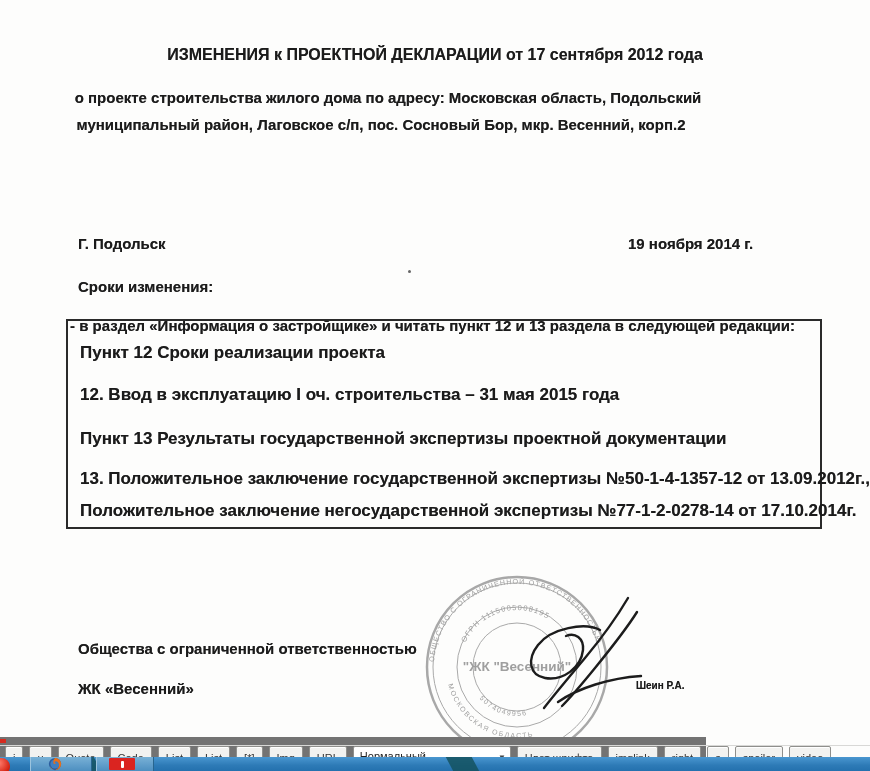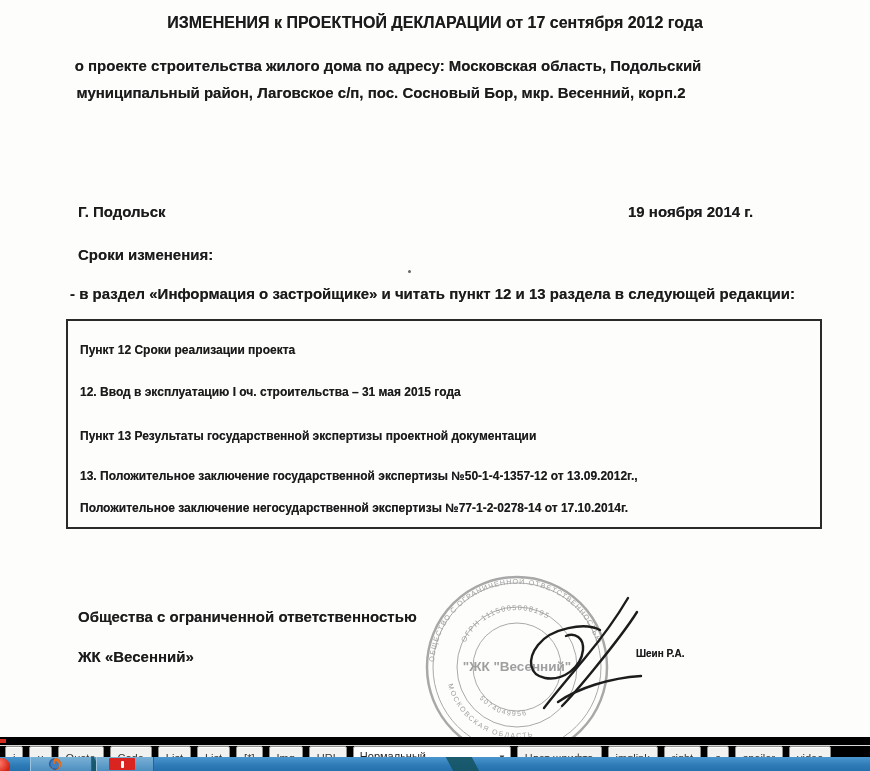--- a/index.html
+++ b/index.html
@@ -5,47 +5,47 @@
   html,body{margin:0;padding:0;background:#e9e9e9;}
   .screen{
     position:relative;width:870px;height:771px;overflow:hidden;
     background:#fdfdfc;
     font-family:"Liberation Sans",sans-serif;
     color:#161616;
   }
   
   .doc{position:absolute;inset:0;}
   .doc-text{position:absolute;white-space:nowrap;font-size:15px;font-weight:600;color:#1b1b1b;
-    text-shadow:0 0 .4px rgba(0,0,0,.55);}
+    text-shadow:0 0 .4px rgba(0,0,0,.55);margin-top:32px;}
   .title{top:14px;left:0;width:870px;text-align:center;font-size:16px;font-weight:700;}
   .sub1{top:57px;left:0;width:776px;text-align:center;}
   .sub2{top:84px;left:0;width:762px;text-align:center;}
   .city{top:203px;left:78px;}
   .date{top:203px;left:628px;}
   .intro{top:246px;left:78px;}
   .lead{top:285px;left:70px;}
   .speck{position:absolute;top:270px;left:408px;width:3px;height:3px;background:#666;border-radius:50%;}
   .box{position:absolute;left:66px;top:319px;width:752px;height:206px;
     border:2px solid #2a2a2a;}
-  .b-line{position:absolute;left:12px;white-space:nowrap;font-size:12px;font-weight:600;color:#1b1b1b;
+  .b-line{position:absolute;left:12px;white-space:nowrap;font-size:17px;font-weight:600;color:#1b1b1b;
     text-shadow:0 0 .4px rgba(0,0,0,.55);}
   .b1{top:22px;}
   .b2{top:64px;}
   .b3{top:108px;}
   .b4{top:148px;}
   .b5{top:180px;}
   .sig1{top:566px;left:78px;}
   .sig2{top:608px;left:78px;}
   .sig3{top:648px;left:78px;}
   .signame{top:648px;left:636px;font-size:10px;font-weight:700;}
   
   .seal{position:absolute;left:422px;top:572px;width:190px;height:190px;opacity:.85;}
   .signature{position:absolute;left:420px;top:570px;width:260px;height:200px;}
   
-  .toolbar{position:absolute;left:0;top:737px;width:870px;height:22px;background:#000000;z-index:3;}
+  .toolbar{position:absolute;left:0;top:737px;width:706px;height:22px;background:#737373;z-index:3;}
   .toolbar-row{position:absolute;left:0;top:8px;width:870px;display:flex;align-items:flex-start;
     gap:6px;padding-left:5px;border-top:1px solid #d8d8d6;box-sizing:border-box;}
   .tb-btn{flex:0 0 auto;height:21px;background:#f2f2f0;border:1px solid #8f8f8c;border-radius:2px;
     font-family:"Liberation Sans",sans-serif;font-size:11px;color:#333;padding:2px 7px 0 7px;
     box-shadow:inset 0 1px 0 #fff;line-height:14px;}
   .tb-select{flex:0 0 auto;width:158px;height:21px;background:#fff;border:1px solid #8f8f8c;border-radius:2px;
     display:flex;justify-content:space-between;align-items:flex-start;font-size:11px;color:#222;
     padding:2px 4px 0 6px;box-sizing:border-box;line-height:14px;}
   .tb-select .arrow{font-size:8px;color:#444;margin-top:2px;}
   .red-sliver{position:absolute;left:0;top:739px;width:6px;height:4px;background:#d62b1f;z-index:4;}

